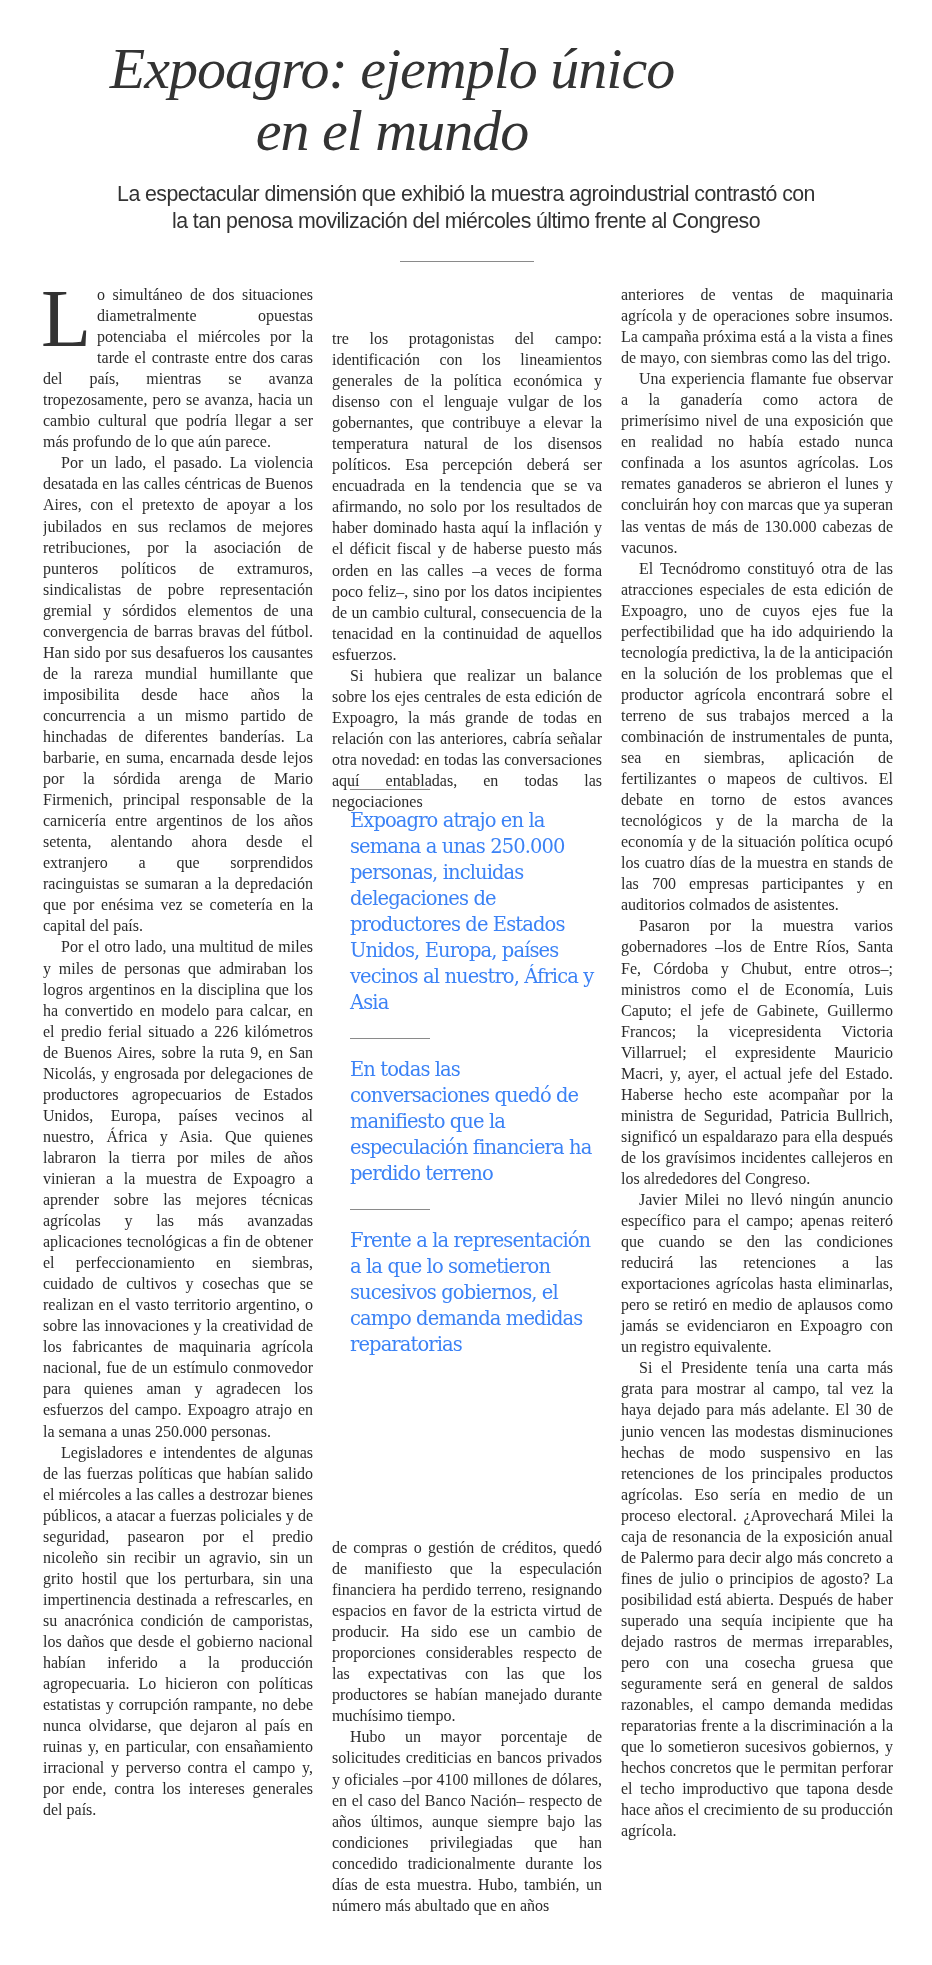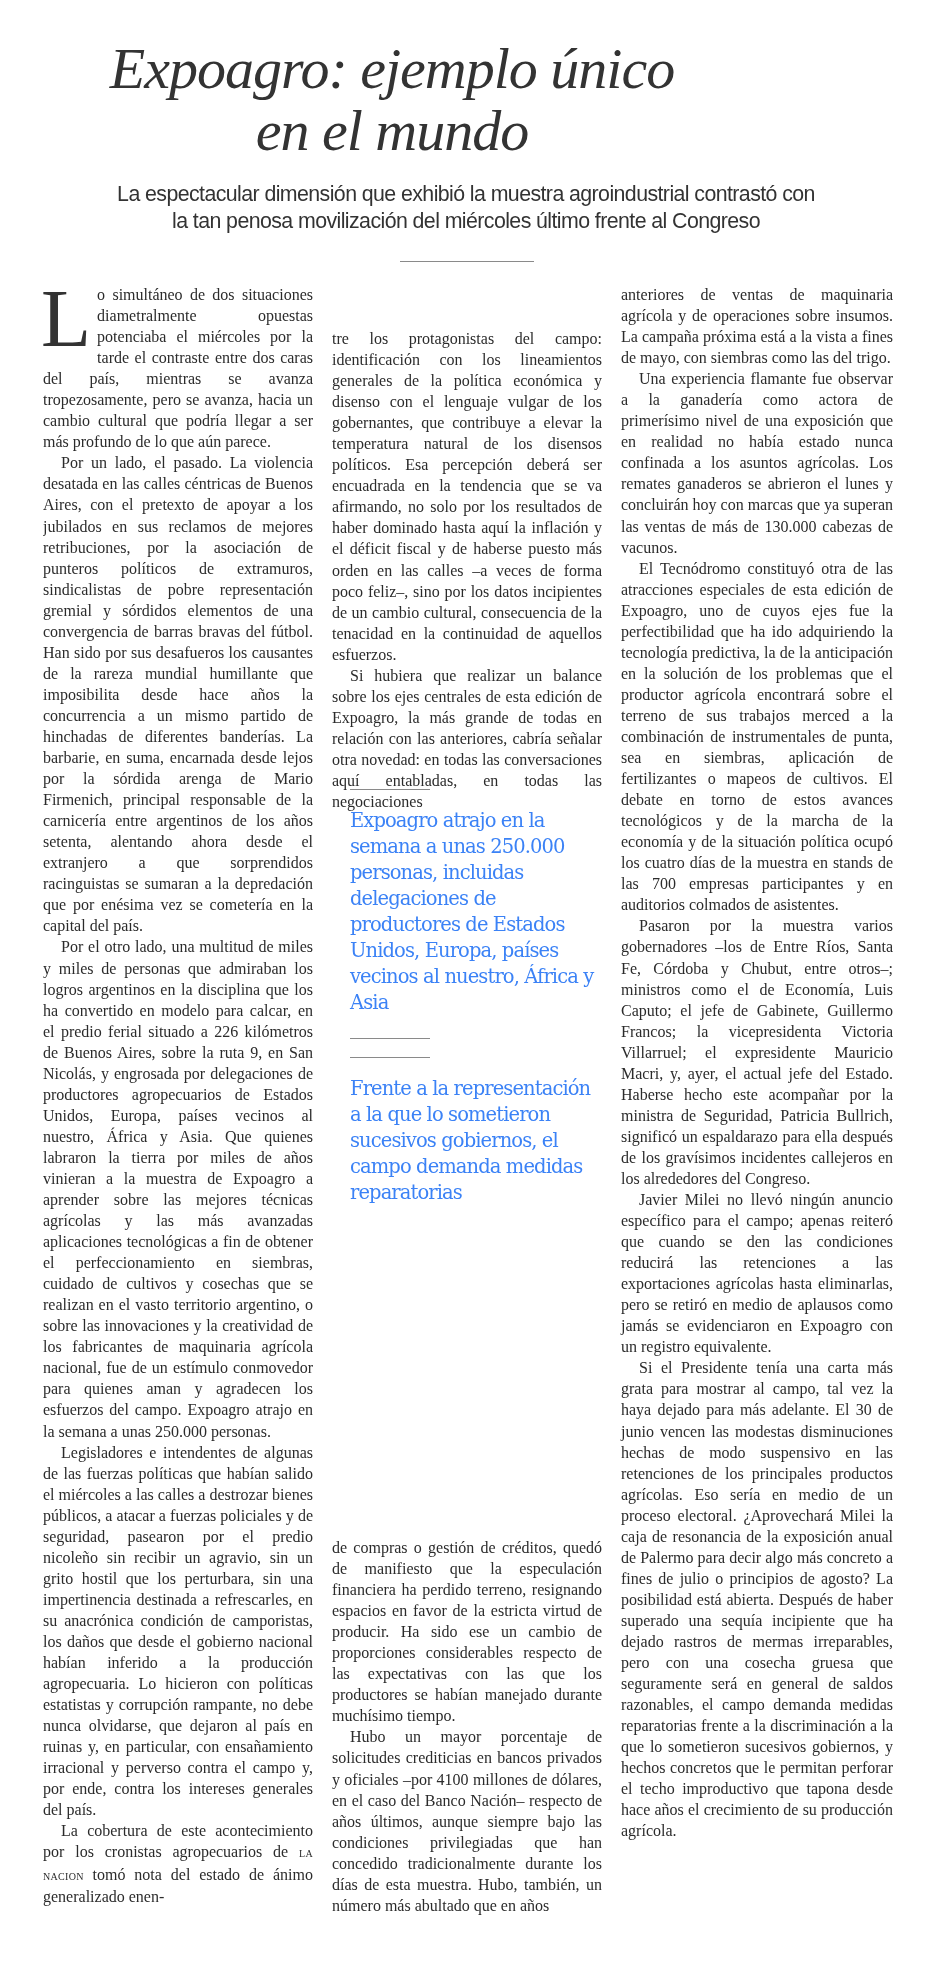--- a/index.html
+++ b/index.html
@@ -61,32 +61,32 @@
 
 <div class="head-rule"></div>
 
 <div class="col col-1" style="height: 1648px; overflow: hidden;">
   <p class="first">
     <span class="dropcap">L</span><span>o simultáneo de dos situaciones diametralmente opuestas potenciaba el miércoles por la tarde el contraste entre dos caras del país, mientras se avanza tropezosamente, pero se avanza, hacia un cambio cultural que podría llegar a ser más profundo de lo que aún parece.</span>
   </p>
   <p>Por un lado, el pasado. La violencia desatada en las calles céntricas de Buenos Aires, con el pretexto de apoyar a los jubilados en sus reclamos de mejores retribuciones, por la asociación de punteros políticos de extramuros, sindicalistas de pobre representación gremial y sórdidos elementos de una convergencia de barras bravas del fútbol. Han sido por sus desafueros los causantes de la rareza mundial humillante que imposibilita desde hace años la concurrencia a un mismo partido de hinchadas de diferentes banderías. La barbarie, en suma, encarnada desde lejos por la sórdida arenga de Mario Firmenich, principal responsable de la carnicería entre argentinos de los años setenta, alentando ahora desde el extranjero a que sorprendidos racinguistas se sumaran a la depredación que por enésima vez se cometería en la capital del país.</p>
   <p>Por el otro lado, una multitud de miles y miles de personas que admiraban los logros argentinos en la disciplina que los ha convertido en modelo para calcar, en el predio ferial situado a 226 kilómetros de Buenos Aires, sobre la ruta 9, en San Nicolás, y engrosada por delegaciones de productores agropecuarios de Estados Unidos, Europa, países vecinos al nuestro, África y Asia. Que quienes labraron la tierra por miles de años vinieran a la muestra de Expoagro a aprender sobre las mejores técnicas agrícolas y las más avanzadas aplicaciones tecnológicas a fin de obtener el perfeccionamiento en siembras, cuidado de cultivos y cosechas que se realizan en el vasto territorio argentino, o sobre las innovaciones y la creatividad de los fabricantes de maquinaria agrícola nacional, fue de un estímulo conmovedor para quienes aman y agradecen los esfuerzos del campo. Expoagro atrajo en la semana a unas 250.000 personas.</p>
   <p>Legisladores e intendentes de algunas de las fuerzas políticas que habían salido el miércoles a las calles a destrozar bienes públicos, a atacar a fuerzas policiales y de seguridad, pasearon por el predio nicoleño sin recibir un agravio, sin un grito hostil que los perturbara, sin una impertinencia destinada a refrescarles, en su anacrónica condición de camporistas, los daños que desde el gobierno nacional habían inferido a la producción agropecuaria. Lo hicieron con políticas estatistas y corrupción rampante, no debe nunca olvidarse, que dejaron al país en ruinas y, en particular, con ensañamiento irracional y perverso contra el campo y, por ende, contra los intereses generales del país.</p>
-  <p><span>La cobertura de este acontecimiento por los cronistas agropecuarios de </span><span class="smallcaps">la nacion</span><span> tomó nota del estado de ánimo generalizado enen-</span></p>
 </div>
 
 <div class="col col-2" style="height:487px; overflow:hidden;margin-top:44px;">
   <p class="first" id="p5cont">tre los protagonistas del campo: identificación con los lineamientos generales de la política económica y disenso con el lenguaje vulgar de los gobernantes, que contribuye a elevar la temperatura natural de los disensos políticos. Esa percepción deberá ser encuadrada en la tendencia que se va afirmando, no solo por los resultados de haber dominado hasta aquí la inflación y el déficit fiscal y de haberse puesto más orden en las calles –a veces de forma poco feliz–, sino por los datos incipientes de un cambio cultural, consecuencia de la tenacidad en la continuidad de aquellos esfuerzos.</p>
   <p>Si hubiera que realizar un balance sobre los ejes centrales de esta edición de Expoagro, la más grande de todas en relación con las anteriores, cabría señalar otra novedad: en todas las conversaciones aquí entabladas, en todas las negociaciones</p>
 </div>
 
 <div class="pull-wrap">
   <div class="pull-rule"></div>
   <div class="pull">Expoagro atrajo en la semana a unas 250.000 personas, incluidas delegaciones de productores de Estados Unidos, Europa, países vecinos al nuestro, África y Asia</div>
   <div class="pull-rule"></div>
+  <div class="pull">En todas las conversaciones quedó de manifiesto que la especulación financiera ha perdido terreno</div>
   <div class="pull-rule"></div>
   <div class="pull">Frente a la representación a la que lo sometieron sucesivos gobiernos, el campo demanda medidas reparatorias</div>
 </div>
 
 <div class="col col-2b">
   <p class="first">de compras o gestión de créditos, quedó de manifiesto que la especulación financiera ha perdido terreno, resignando espacios en favor de la estricta virtud de producir. Ha sido ese un cambio de proporciones considerables respecto de las expectativas con las que los productores se habían manejado durante muchísimo tiempo.</p>
   <p>Hubo un mayor porcentaje de solicitudes crediticias en bancos privados y oficiales –por 4100 millones de dólares, en el caso del Banco Nación– respecto de años últimos, aunque siempre bajo las condiciones privilegiadas que han concedido tradicionalmente durante los días de esta muestra. Hubo, también, un número más abultado que en años </p>
 </div>
 
 <div class="col col-3">

